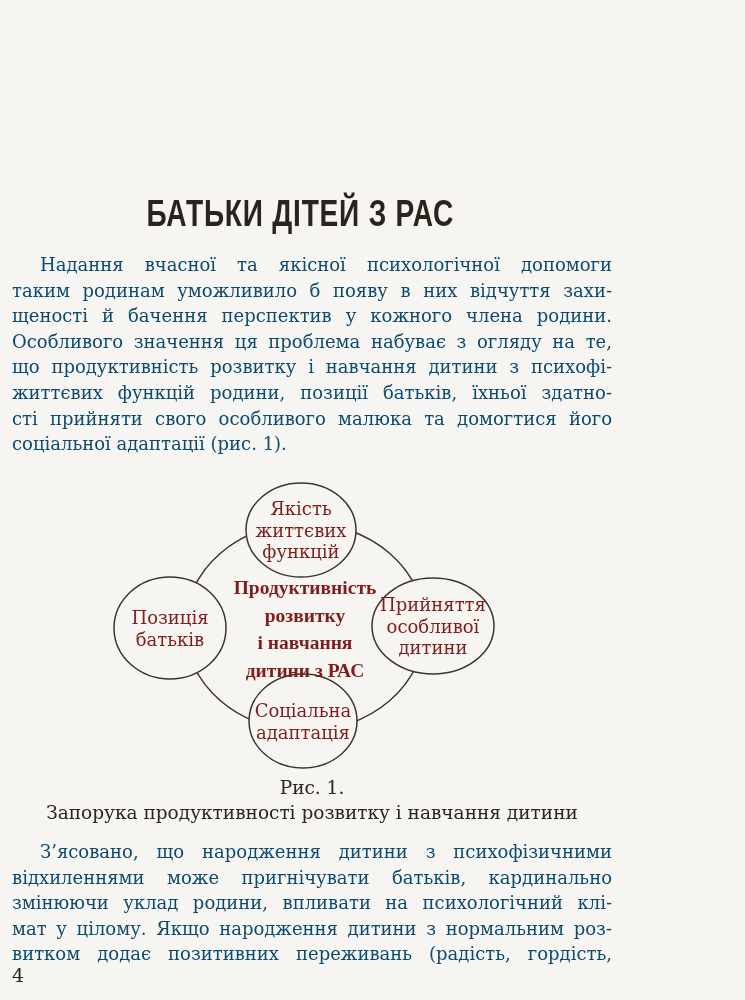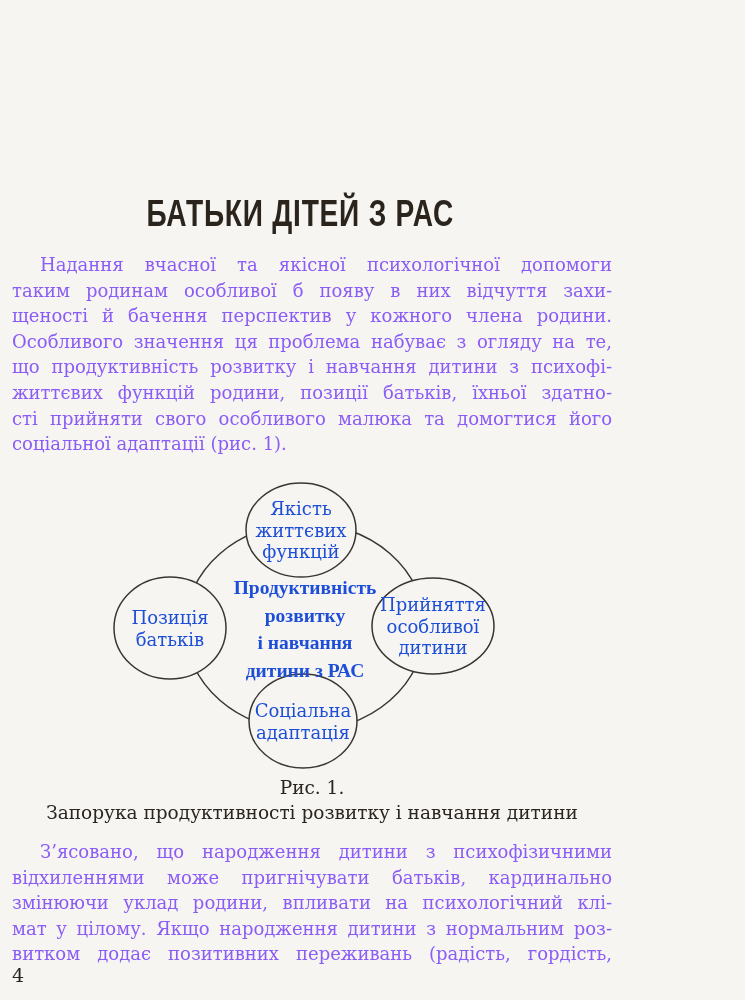--- a/index.html
+++ b/index.html
@@ -24,38 +24,38 @@
     font-size:36px;
     letter-spacing:1px;
     color:#2b241d;
     transform:scaleX(0.78);
     transform-origin:center;
     white-space:nowrap;
   }
   .para {
     position:absolute; left:12px; width:600px;
     font-size:18px; line-height:25.6px;
-    color:#8b5cf6;
+    color:#0c4a6e;
   }
   .para-1 { top:252px; }
   .para-2 { top:839px; }
   .tline { text-align:justify; text-align-last:justify; }
   .tline.indent { text-indent:28px; }
   .tline.unjust { text-align-last:left; }
 
   .diagram { position:absolute; left:100px; top:478px; width:410px; height:300px; }
   .diagram svg { position:absolute; left:0; top:0; }
   .dnode {
     position:absolute;
     transform:translate(-50%,-50%);
     text-align:center;
     white-space:pre-line;
     font-size:18px;
     line-height:21.5px;
-    color:#1d4ed8;
+    color:#7f1d1d;
   }
   .dnode.center-node {
     font-weight:bold;
     font-size:19.5px;
     line-height:27.5px;
     font-family:Liberation Serif, serif;
   }
   .node-top    { left:201px; top:52px; }
   .node-left   { left:70px;  top:150px; }
   .node-right  { left:333px; top:148px; }
@@ -75,21 +75,21 @@
 <body>
 
 <div class="page">
 
   <div class="title-wrap">
     <span class="title-text">БАТЬКИ ДІТЕЙ З РАС</span>
   </div>
 
   <div class="para para-1">
     <div class="tline indent">Надання вчасної та якісної психологічної допомоги</div>
-    <div class="tline">таким родинам особливої б появу в них відчуття захи-</div>
+    <div class="tline">таким родинам уможливило б появу в них відчуття захи-</div>
     <div class="tline">щеності й бачення перспектив у кожного члена родини.</div>
     <div class="tline">Особливого значення ця проблема набуває з огляду на те,</div>
     <div class="tline">що продуктивність розвитку і навчання дитини з психофі-</div>
     <div class="tline">життєвих функцій родини, позиції батьків, їхньої здатно-</div>
     <div class="tline">сті прийняти свого особливого малюка та домогтися його</div>
     <div class="tline unjust">соціальної адаптації (рис. 1).</div>
   </div>
 
   <div class="diagram">
     <svg width="410" height="300" viewBox="0 0 410 300">

